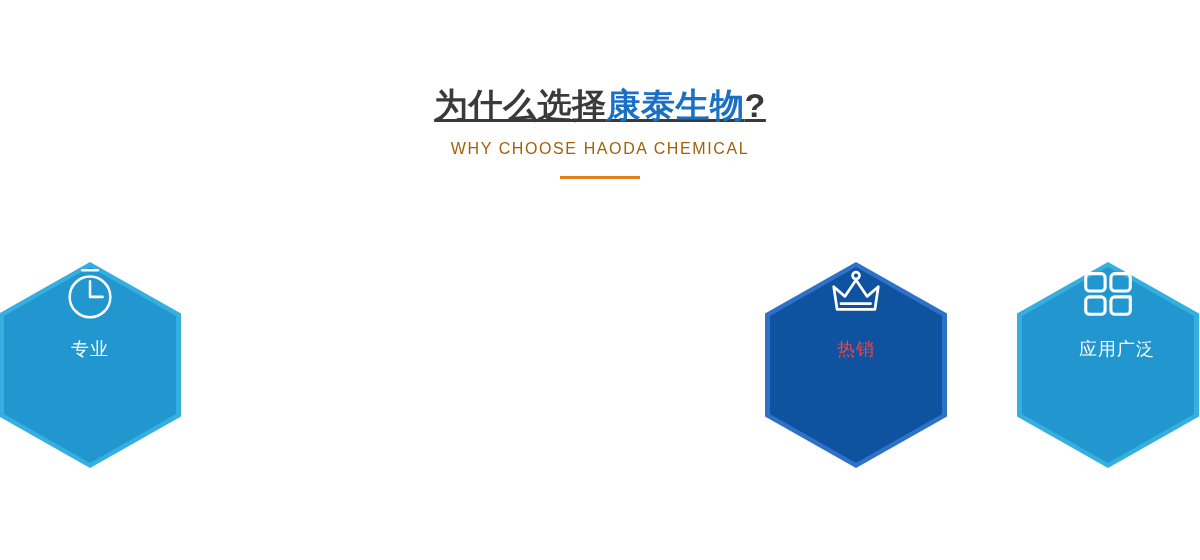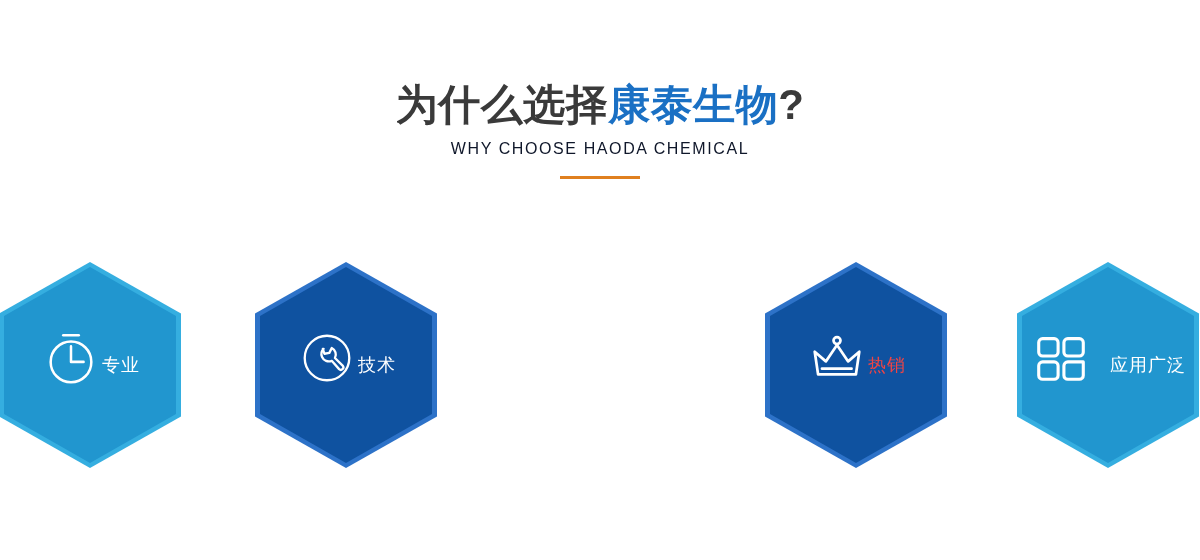--- a/index.html
+++ b/index.html
@@ -21,26 +21,27 @@
   
   .header {
     position: absolute;
     top: 78px;
     left: 0;
     width: 1200px;
     text-align: center;
   }
 
   .heading {
-    font-size: 42px;
+    font-size: 34px;
     font-weight: bold;
     line-height: 54px;
     color: #3a3a3a;
     letter-spacing: 0.5px;
     white-space: nowrap;
+    text-decoration: underline;
   }
   .heading .hl { color: #1a70c4; }
   .heading .qm { color: #3a3a3a; }
 
   .subheading {
     margin-top: 6px;
     font-size: 16px;
     line-height: 22px;
     color: #c8c8c8;
     letter-spacing: 1.6px;
@@ -89,22 +90,22 @@
     right: 5px;
     bottom: 5px;
     clip-path: polygon(50% 0%, 100% 25%, 100% 75%, 50% 100%, 0% 75%, 0% 25%);
     -webkit-clip-path: polygon(50% 0%, 100% 25%, 100% 75%, 50% 100%, 0% 75%, 0% 25%);
   }
 
   .hex-content {
     position: absolute;
     inset: 0;
     display: flex;
+    flex-direction: column;
     align-items: center;
-    justify-content: center;
   }
 
   .hex-icon {
     width: 62px;
     height: 62px;
     display: block;
     margin-bottom: 14px;
   }
   .hex-icon svg { display: block; width: 62px; height: 62px; }
 
@@ -118,21 +119,21 @@
   }
 </style>
 </head>
 <body>
 
 <div class="page">
 
   <div class="header">
     <div class="heading" style="color: rgb(58, 58, 58);"><span>为什么选择</span><span class="hl" style="color: rgb(26, 112, 196);">康泰生物</span><span class="qm" style="color: rgb(58, 58, 58);">?</span></div>
 
-    <div class="subheading" style="color: #0f172a;">WHY CHOOSE HAODA CHEMICAL</div>
+    <div class="subheading" style="color: #a16207;">WHY CHOOSE HAODA CHEMICAL</div>
 
     <div class="divider-wrap">
       <div class="divider" style="background: rgb(224, 128, 31);"></div>
     </div>
   </div>
 
   <div class="hex-row">
 
     <div class="hex-cell" style="left:-1px;">
       <div class="hex-outer" style="background:#35aee0;"></div>
@@ -142,33 +143,20 @@
           <svg viewBox="0 0 64 64" fill="none" stroke="#ffffff" stroke-width="2.6" stroke-linecap="round" stroke-linejoin="round">
             <line x1="24" y1="8.5" x2="40" y2="8.5"></line>
             <circle cx="32" cy="36" r="21"></circle>
             <polyline points="32,20 32,36 45,36"></polyline>
           </svg>
         </span>
         <span class="hex-label" style="color: rgb(255, 255, 255);">专业</span>
       </div>
     </div>
 
-    <div class="hex-cell" style="left:255px;">
-      <div class="hex-outer" style="background:#2d72c8;"></div>
-      <div class="hex-inner" style="background:#0f52a0;"></div>
-      <div class="hex-content">
-        <span class="hex-icon">
-          <svg viewBox="0 0 64 64" fill="none" stroke="#ffffff" stroke-width="2.4" stroke-linecap="round" stroke-linejoin="round">
-            <circle cx="32" cy="32" r="23"></circle>
-            <path d="M28.5 22.5a7.6 7.6 0 0 0-1.6 8.4 7.6 7.6 0 0 0 10 4l7.6 8.6a2.6 2.6 0 0 0 3.9-3.4l-8.2-8.1a7.6 7.6 0 0 0-3.3-10.4l-2.5 5.1-5.1 0.9-1.6-5.1z"></path>
-          </svg>
-        </span>
-        <span class="hex-label" style="color: rgb(255, 255, 255);">技术</span>
-      </div>
-    </div>
 
 
     <div class="hex-cell" style="left:765px;">
       <div class="hex-outer" style="background:#2d72c8;"></div>
       <div class="hex-inner" style="background:#0f52a0;"></div>
       <div class="hex-content">
         <span class="hex-icon">
           <svg viewBox="0 0 64 64" fill="none" stroke="#ffffff" stroke-width="2.8" stroke-linecap="round" stroke-linejoin="round">
             <circle cx="32" cy="14" r="3.6"></circle>
             <path d="M9 25.5 L12.5 49 L51.5 49 L55 25.5 L43.5 35.5 L32 18.5 L20.5 35.5 Z"></path>

